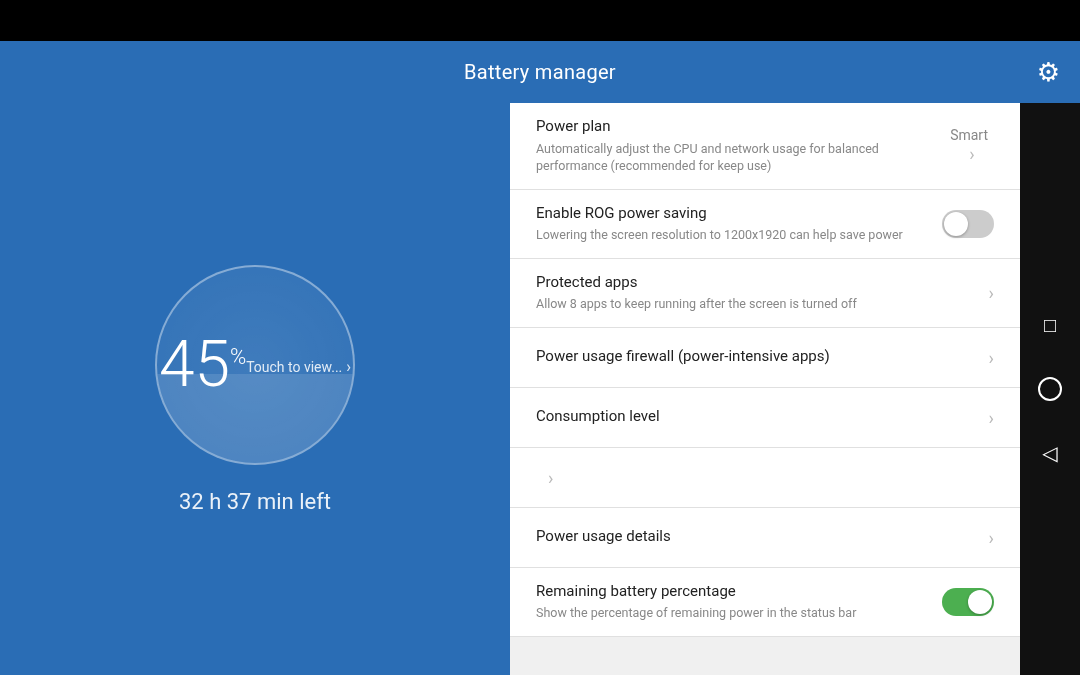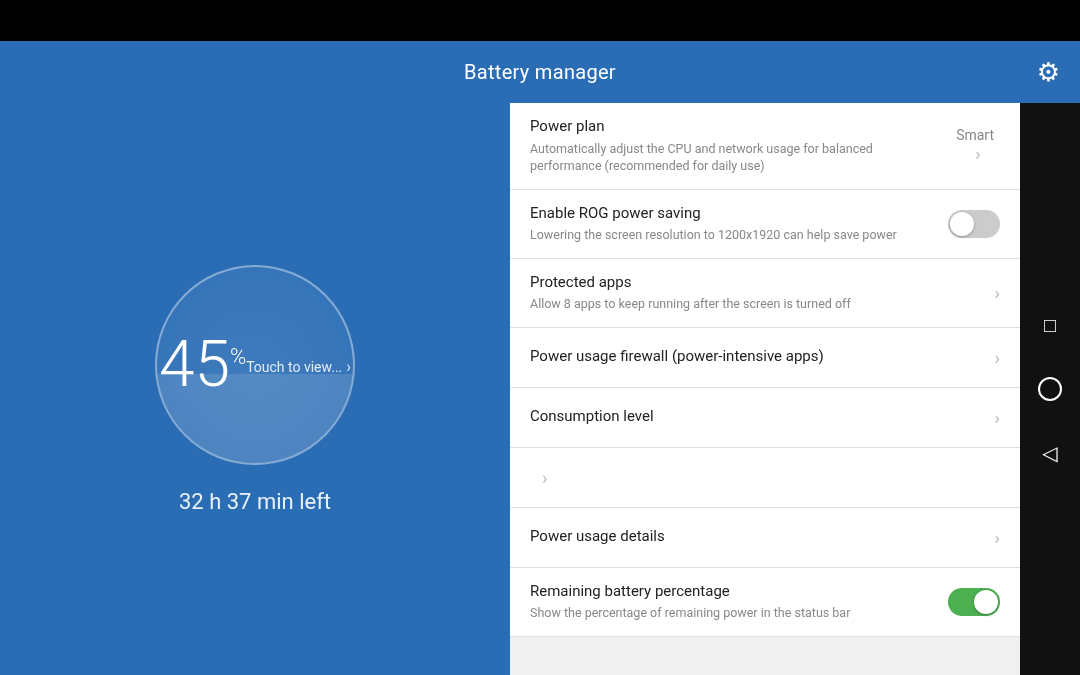--- a/index.html
+++ b/index.html
@@ -128,21 +128,21 @@
     .right-panel {
       flex: 1;
       background: #f0f0f0;
       overflow-y: auto;
       display: flex;
       flex-direction: column;
     }
 
     .settings-item {
       background: #fff;
-      padding: 14px 20px;
+      padding: 14px 26px;
       border-bottom: 1px solid #e0e0e0;
       display: flex;
       align-items: center;
       justify-content: space-between;
       cursor: pointer;
       min-height: 60px;
     }
 
     .settings-item-content {
       flex: 1;
@@ -265,21 +265,21 @@
         </div>
       </div>
     </div>
     <div class="battery-time-left">32 h 37 min left</div>
   </div>
 
   <div class="right-panel" id="right-panel-list">
   <div class="settings-item">
         <div class="settings-item-content">
           <div class="settings-item-title">Power plan</div>
-          <div class="settings-item-subtitle">Automatically adjust the CPU and network usage for balanced performance (recommended for daily use)</div>
+          <div class="settings-item-subtitle">Automatically adjust the CPU and network usage for balanced performance (recommended for keep use)</div>
         </div>
         <div class="settings-item-right">
           <span class="settings-value">Smart</span>
           <span class="chevron-right">›</span>
         </div>
       </div>
       <div class="settings-item">
         <div class="settings-item-content">
           <div class="settings-item-title">Enable ROG power saving</div>
           <div class="settings-item-subtitle">Lowering the screen resolution to 1200x1920 can help save power</div>

